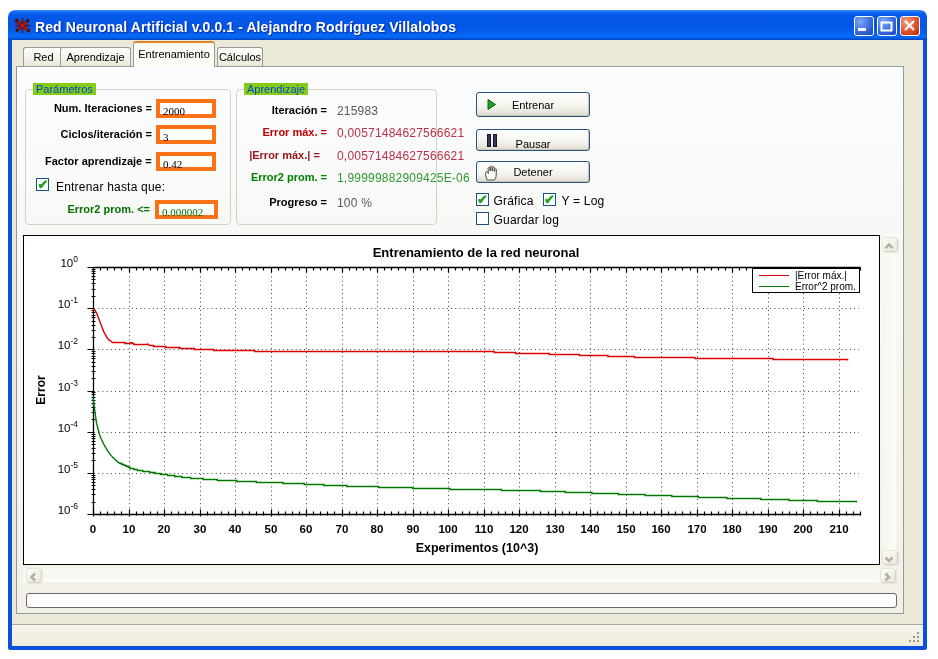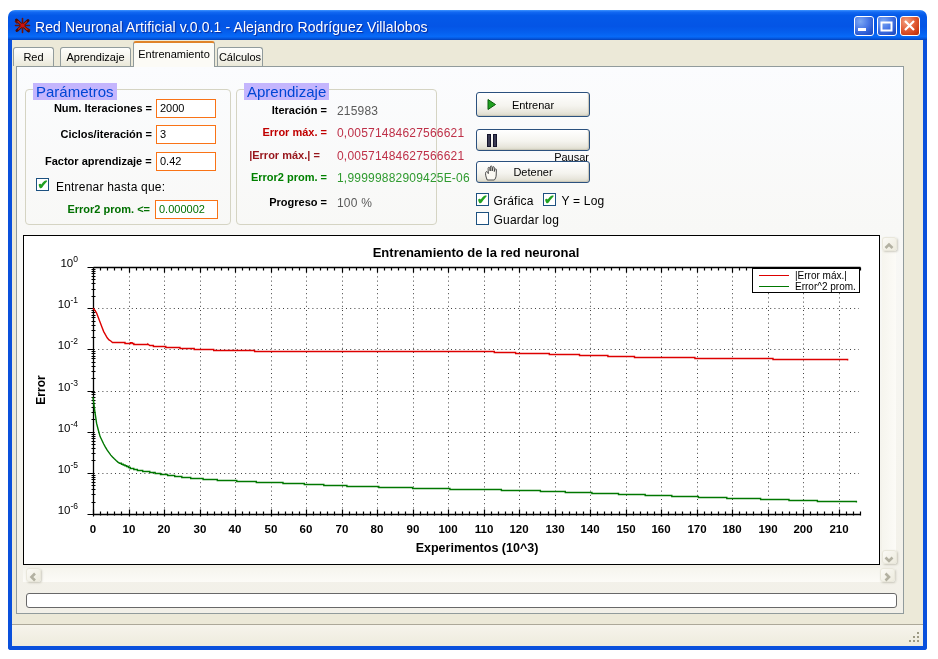--- a/index.html
+++ b/index.html
@@ -1,31 +1,31 @@
 <!DOCTYPE html>
 <html><head><meta charset="utf-8"><style>
 *{margin:0;padding:0;box-sizing:border-box}
 body{width:938px;height:659px;background:#fff;font-family:"Liberation Sans",sans-serif;position:relative;overflow:hidden}
 .win{position:absolute;left:8px;top:10px;width:919px;height:640px;border-radius:8px 8px 3px 3px;background:#ECE9D8;box-shadow:0 0 0 0 #000}
 .tbar{position:absolute;left:0;top:0;width:100%;height:30px;border-radius:7px 7px 0 0;
 background:linear-gradient(180deg,#3E94FF 0%,#1268F2 7%,#0459E8 18%,#0455E6 55%,#0560EF 76%,#076AF8 89%,#0453D8 96%,#0340B8 100%)}
-.ttext{position:absolute;left:27px;top:8.5px;color:#fff;font-size:14px;font-weight:normal;letter-spacing:0.1px;text-shadow:1px 1px 1px #0a2796}
+.ttext{position:absolute;left:27px;top:8.5px;color:#fff;font-size:14px;font-weight:bold;letter-spacing:0.1px;text-shadow:1px 1px 1px #0a2796}
 .frame{position:absolute;left:0;top:30px;width:919px;height:610px;background:#ECE9D8;
 border-left:4px solid #0A50DC;border-right:4px solid #0A50DC;border-bottom:4px solid #0A50DC;border-radius:0 0 3px 3px}
 .wbtn{position:absolute;top:5.5px;width:19.5px;height:20px;border-radius:3px;border:1px solid #fff}
 .bmin{left:846px;background:radial-gradient(circle at 30% 25%,#7da8f2 0%,#4d7ce8 40%,#2757d0 75%,#1d47b8 100%)}
 .bmax{left:869px;background:radial-gradient(circle at 30% 25%,#7da8f2 0%,#4d7ce8 40%,#2757d0 75%,#1d47b8 100%)}
 .bcls{left:892px;background:radial-gradient(circle at 30% 25%,#f2a182 0%,#e3603a 45%,#cc3a12 80%,#b23009 100%)}
 .tab{position:absolute;border:1px solid #919B9C;border-bottom:none;border-radius:3px 3px 0 0;font-size:11px;text-align:center;background:linear-gradient(180deg,#FEFEFC 0%,#F3F2EA 60%,#EAE8D8 100%);color:#000}
 .tabon{background:#FCFBF6;border-top:2px solid #E08328;z-index:5}
 .page{position:absolute;left:7.5px;top:56px;width:888.5px;height:548px;border:1px solid #919B9C;background:linear-gradient(180deg,#FBFCFE 0%,#F8F8F6 30%,#F5F4EE 70%,#F2F0E8 100%)}
 .gb{position:absolute;border:1px solid #D5D4C3;border-radius:4px}
-.gbt{position:absolute;top:-7px;left:7px;background:#c4b5fd;padding:0 3px;font-size:15px;color:#0046D5}
+.gbt{position:absolute;top:-7px;left:7px;background:#84cc16;padding:0 3px;font-size:11px;color:#0046D5}
 .lb{position:absolute;font-size:11px;font-weight:bold;white-space:nowrap}
-.tx{position:absolute;border:1px solid #f97316;background:#fff;font-size:11px;padding:2px 0 0 3px;height:19px;font-family:Liberation Sans, sans-serif}
+.tx{position:absolute;border:4px solid #f97316;background:#fff;font-size:11px;padding:2px 0 0 3px;height:19px;font-family:Liberation Serif, serif}
 .btn{position:absolute;left:476px;width:114px;border:1px solid #2B517E;border-radius:3px;background:linear-gradient(180deg,#FFFFFF 0%,#F5F4EF 55%,#EAE8DF 80%,#DCDACB 100%);font-size:11px;box-shadow:inset -1px -1px 1px #c9c6b8}
 .cb{position:absolute;width:13px;height:13px;border:1px solid #1C5180;background:#fff}
 .ck{position:absolute;left:0.5px;top:-2px;color:#21A121;font-size:13px;font-weight:bold}
 .cl{position:absolute;font-size:12px;white-space:nowrap;letter-spacing:0.2px}
 .sb{position:absolute;background:#F2F1E8}
 .sbb{position:absolute;width:15px;height:14px;border:1px solid #E9E7DB;border-radius:3px;background:linear-gradient(135deg,#FBFAF6,#EDEBDE);box-shadow:1px 1px 2px rgba(150,148,130,0.45)}
 .grip{position:absolute;width:2px;height:2px;background:#9D9A84}
 </style></head><body>
 <div class="win">
  <div class="frame"></div>
@@ -46,21 +46,21 @@
  <div class="wbtn bmin"><svg width="18" height="18" viewBox="0 0 18 18">
         <rect x="3" y="11" width="8" height="3" fill="#fff"></rect>
       </svg></div>
  <div class="wbtn bmax"><svg width="18" height="18" viewBox="0 0 18 18">
         <path d="M3.5 5.5h10v8h-10z" fill="none" stroke="#fff" stroke-width="2"></path>
       </svg></div>
  <div class="wbtn bcls"><svg width="18" height="18" viewBox="0 0 18 18">
         <path d="M4 4 L13 13 M13 4 L4 13" stroke="#fff" stroke-width="2.2"></path>
       </svg></div>
 
- <div class="tab" style="left:5px;top:37px;width:41px;height:19px;line-height:18px">Red</div>
+ <div class="tab" style="left:15px;top:37px;width:41px;height:19px;line-height:18px">Red</div>
  <div class="tab" style="left:52px;top:37px;width:71px;height:19px;line-height:18px">Aprendizaje</div>
  <div class="tab tabon" style="left:125px;top:31px;width:82px;height:26px;line-height:22px">Entrenamiento</div>
  <div class="tab" style="left:209px;top:37px;width:46px;height:19px;line-height:18px">Cálculos</div>
  <div class="page"></div>
 </div>
 
 <div class="gb" style="left:25px;top:89px;width:206px;height:136px">
     <span class="gbt">Parámetros</span>
   </div>
 <div class="lb" style="left:45px;top:102px;width:107px;text-align:right">Num. Iteraciones =</div>
@@ -94,21 +94,21 @@
  <svg style="position:absolute;left:8px;top:5px" width="13" height="13" viewBox="0 0 13 13">
       <path d="M3 1.5 L10.5 6.5 L3 11.5 Z" fill="#1FA11F" stroke="#0C5C0C"></path>
     </svg>
  <div style="position:absolute;width:100%;text-align:center;top:6px">Entrenar</div>
 </div>
 <div class="btn" style="top:129px;height:22px">
  <svg style="position:absolute;left:9px;top:4px" width="12" height="13" viewBox="0 0 12 13">
       <rect x="1.5" y="0.5" width="3" height="12" fill="#3a3a52" stroke="#14142c"></rect>
       <rect x="7.5" y="0.5" width="3" height="12" fill="#3a3a52" stroke="#14142c"></rect>
     </svg>
- <div style="position:absolute;width:100%;text-align:right;top:21px">Pausar</div>
+ <div style="position:absolute;width:100%;text-align:center;top:8px">Pausar</div>
 </div>
 <div class="btn" style="top:161px;height:22px">
  <svg style="position:absolute;left:7px;top:3px" width="15" height="16" viewBox="0 0 15 16">
   <path d="M3.2 15 C2.2 12.5 1 9 1.8 7.2 C2.3 6.2 3.3 6.5 3.8 7.5 L4.3 8.6 L4.1 3.4 C4.1 2 5.6 2 5.8 3.3 L6.2 6 L6.4 1.8 C6.5 0.5 7.9 0.6 8 1.9 L8.2 6 L8.8 2.4 C9 1.3 10.2 1.5 10.3 2.6 L10.3 6.5 L11 4.4 C11.4 3.4 12.4 3.7 12.4 4.8 L12.2 10 C12.1 12.5 11.2 14 10.3 15 Z" fill="#FBF9F2" stroke="#3a3a3a" stroke-width="0.9"></path>
  </svg>
  <div style="position:absolute;width:100%;text-align:center;top:4px">Detener</div>
 </div>
 <div class="cb" style="left:475.5px;top:193px">
     <span class="ck">✔</span>
   </div>

